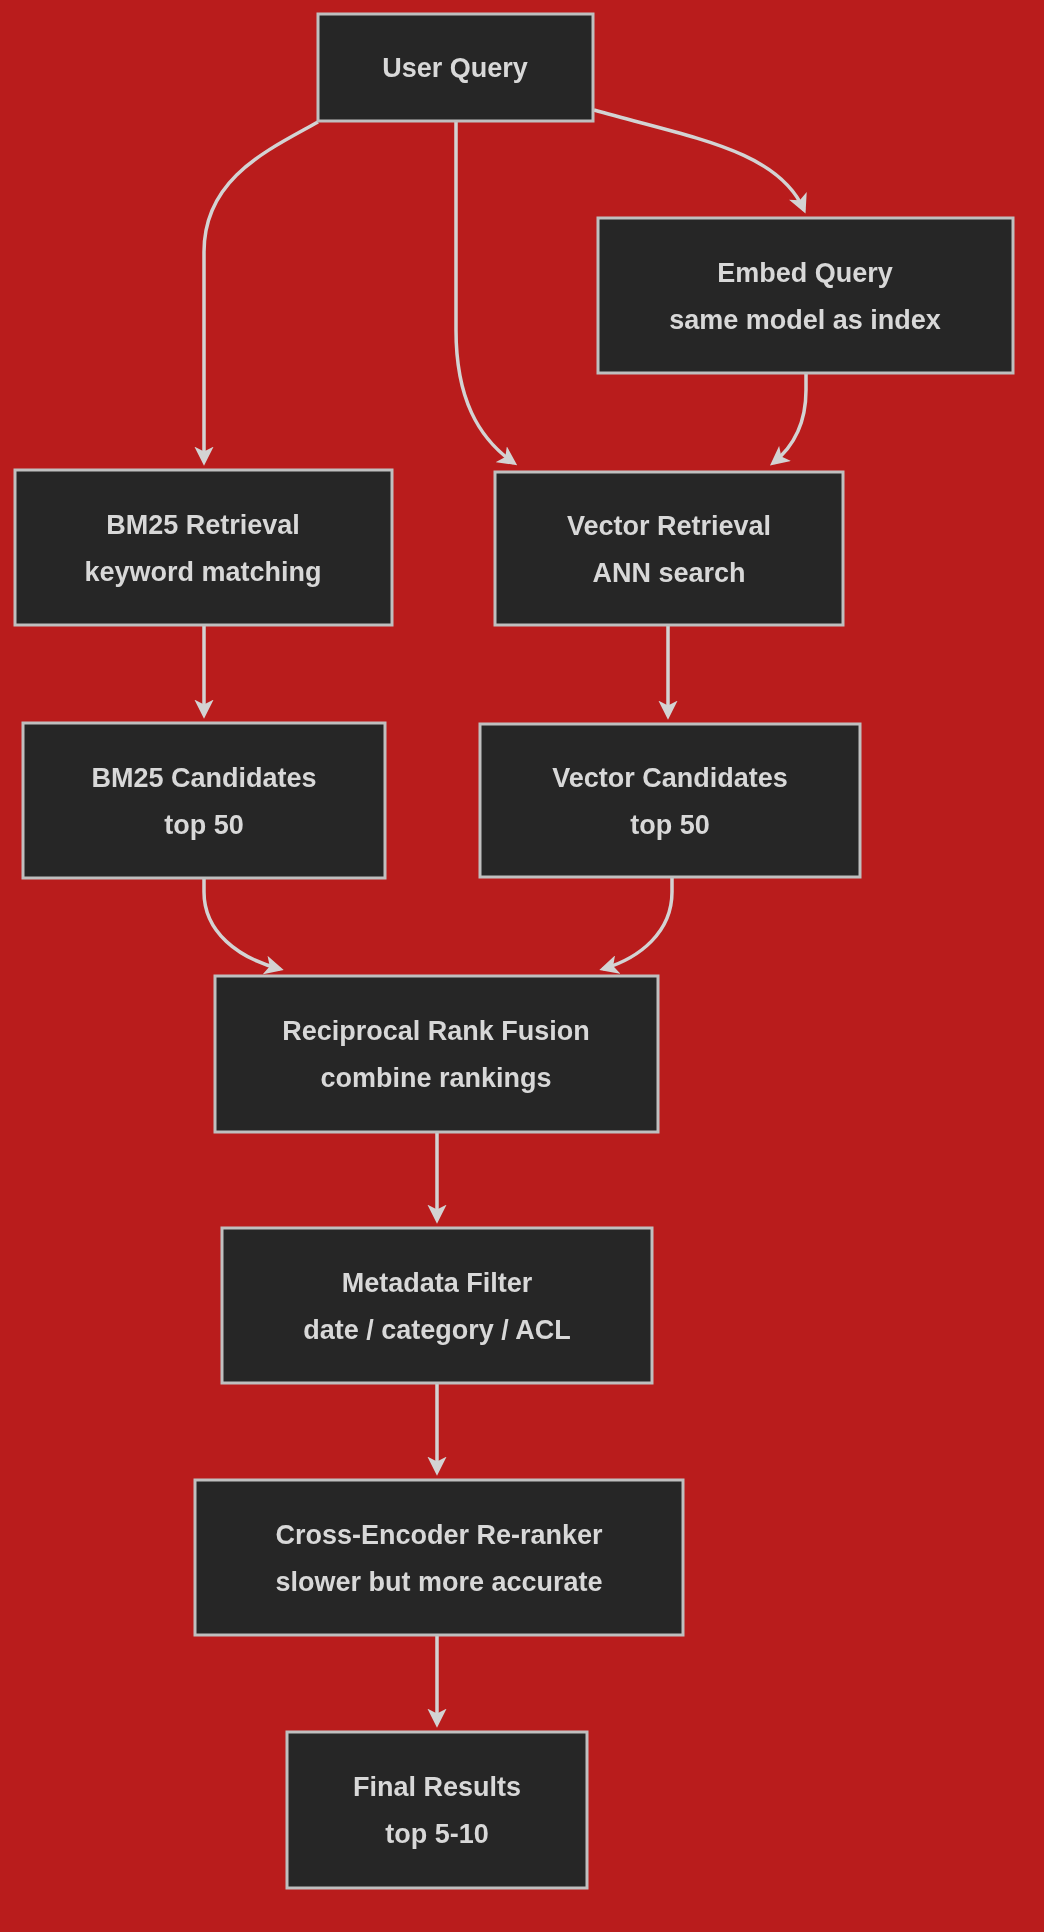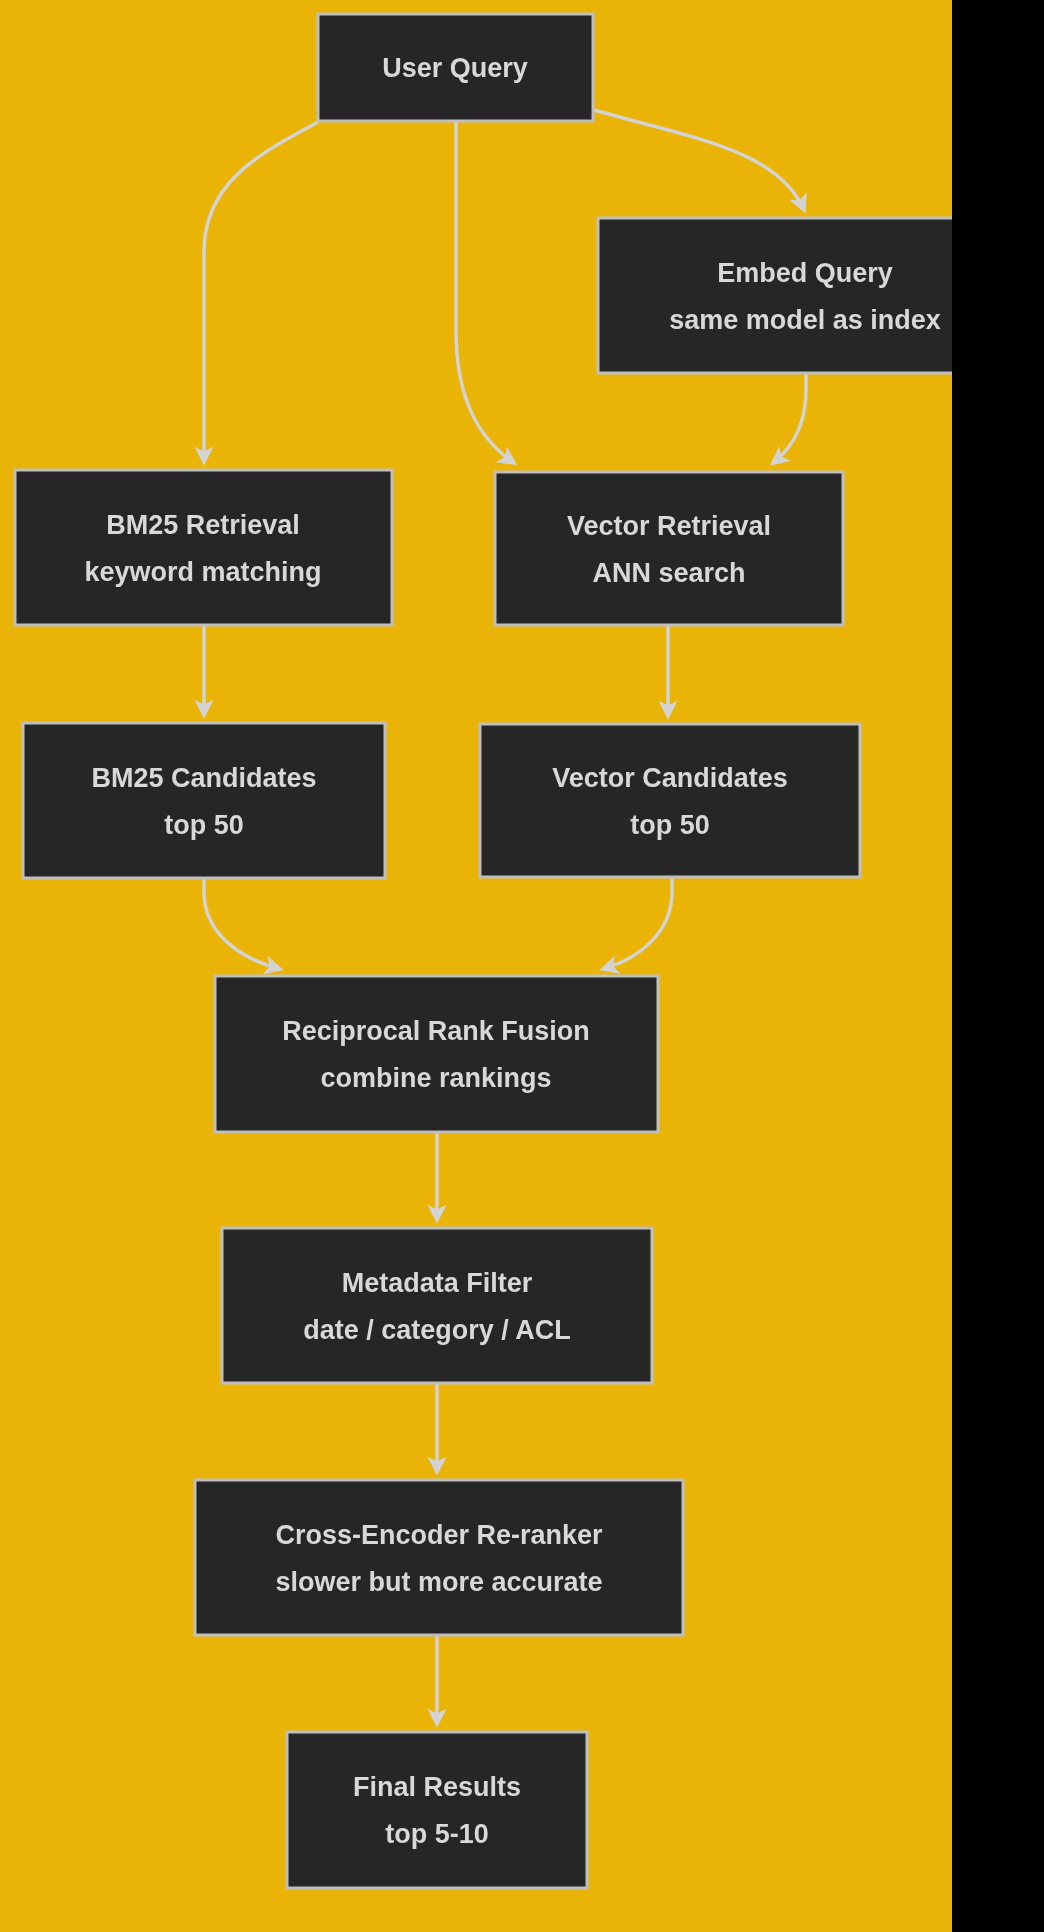--- a/index.html
+++ b/index.html
@@ -2,23 +2,23 @@
 <html><head>
 <meta charset="utf-8">
 <style>
   html, body {
     margin: 0;
     padding: 0;
     background: #000000;
   }
   .canvas {
     position: relative;
-    width: 952px;
+    width: 1044px;
     height: 1932px;
-    background: #eab308;
+    background: #b91c1c;
     overflow: hidden;
   }
   svg { display: block; }
   .node-box {
     fill: #262626;
     stroke: #bfbfbf;
     stroke-width: 3;
   }
   .node-title, .node-subtitle {
     fill: #d8d8d8;

